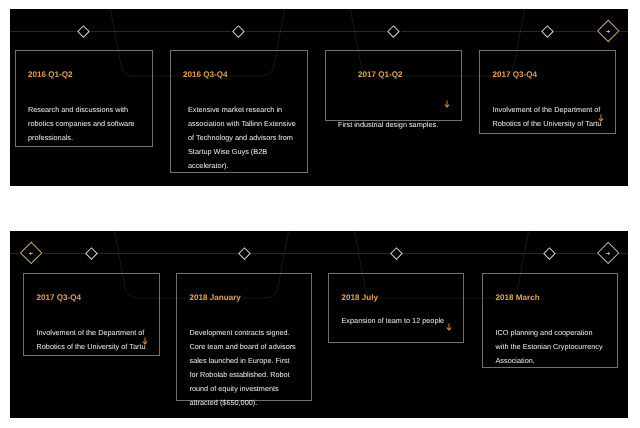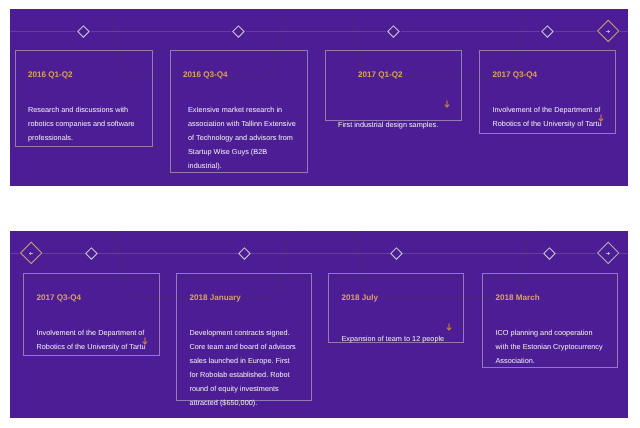--- a/index.html
+++ b/index.html
@@ -1,19 +1,19 @@
 <!DOCTYPE html>
 <html><head>
 <meta charset="utf-8">
 <title>Roadmap Timeline</title>
 <style>
   html,body{margin:0;padding:0;background:#ffffff;width:640px;height:428px;overflow:hidden;}
   body{font-family:"Liberation Sans", sans-serif;-webkit-font-smoothing:antialiased;text-rendering:geometricPrecision;}
 
-  .panel{position:absolute;background:#4c1d95;overflow:hidden;}
+  .panel{position:absolute;background:#000000;overflow:hidden;}
   #panel1{left:10px;top:9px;width:618px;height:177px;}
   #panel2{left:10px;top:231px;width:618px;height:187px;}
 
   .deco{position:absolute;left:0;top:0;pointer-events:none;}
   .deco path{fill:none;stroke:rgba(66,66,66,0.46);stroke-width:0.75;}
 
   .rail{position:absolute;height:1px;background:rgba(180,180,180,0.22);}
 
   .marker{position:absolute;box-sizing:border-box;transform:rotate(45deg);}
   .marker.sm{border:1.1px solid #d2d2d2;}
@@ -62,21 +62,21 @@
     <div>professionals.</div>
   </div>
 
   <div class="card" style="left:159.5px;top:41px;width:138px;height:122.5px"></div>
   <div class="card-title" style="left:173px;top:61px">2016 Q3-Q4</div>
   <div class="card-desc" style="left:178px;top:77.8px">
     <div>Extensive market research in</div>
     <div>association with Tallinn Extensive</div>
     <div>of Technology and advisors from</div>
     <div>Startup Wise Guys (B2B</div>
-    <div>industrial).</div>
+    <div>accelerator).</div>
   </div>
 
   <div class="card" style="left:314.5px;top:41px;width:137px;height:70.5px"></div>
   <div class="card-title" style="left:348px;top:61px">2017 Q1-Q2</div>
   <div class="card-desc" style="left:328px;top:93px">
     <div>First industrial design samples.</div>
   </div>
   <div class="card-arrow" style="left:432.5px;top:91px">
     <svg width="8" height="9" viewBox="0 0 8 9">
         <path d="M4 0.8 V6.6 M2.1 4.9 L4 7.1 L5.9 4.9" stroke="#c9803a" stroke-width="1.05" fill="none" stroke-linecap="round" stroke-linejoin="round"></path>
@@ -146,21 +146,21 @@
     <div>Development contracts signed.</div>
     <div>Core team and board of advisors</div>
     <div>sales launched in Europe. First</div>
     <div>for Robolab established. Robot</div>
     <div>round of equity investments</div>
     <div>attracted ($650,000).</div>
   </div>
 
   <div class="card" style="left:318px;top:42px;width:136px;height:69.5px"></div>
   <div class="card-title" style="left:331.5px;top:62px">2018 July</div>
-  <div class="card-desc" style="left:331.5px;top:85px">
+  <div class="card-desc" style="left:331.5px;top:67px">
     <div>Expansion of team to 12 people</div>
   </div>
   <div class="card-arrow" style="left:435px;top:92px">
     <svg width="8" height="9" viewBox="0 0 8 9">
         <path d="M4 0.8 V6.6 M2.1 4.9 L4 7.1 L5.9 4.9" stroke="#c9803a" stroke-width="1.05" fill="none" stroke-linecap="round" stroke-linejoin="round"></path>
       </svg>
   </div>
 
   <div class="card" style="left:472px;top:42px;width:136px;height:94.5px"></div>
   <div class="card-title" style="left:485.5px;top:62px">2018 March</div>

